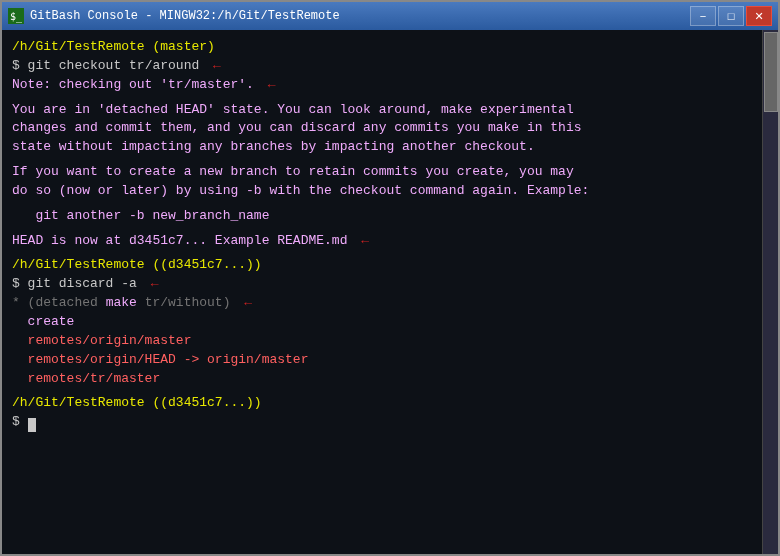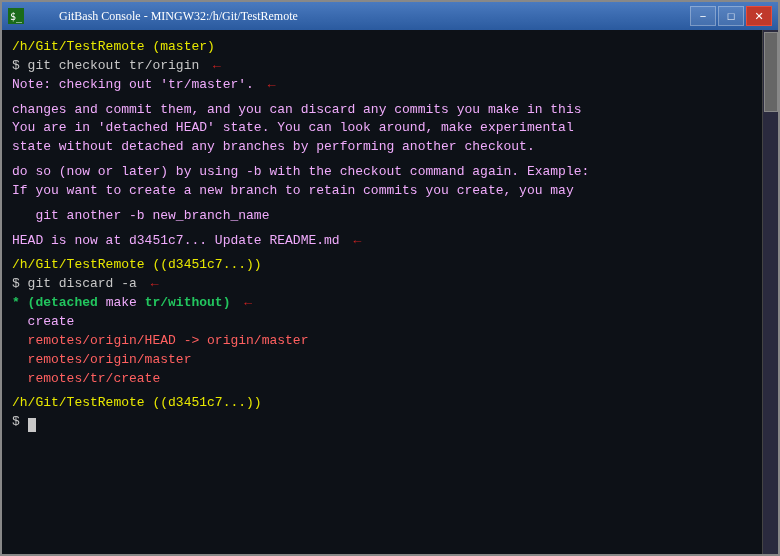--- a/index.html
+++ b/index.html
@@ -32,24 +32,23 @@
 
     .title-bar-icon {
       width: 16px;
       height: 16px;
       margin-right: 6px;
       flex-shrink: 0;
     }
 
     .title-bar-text {
       color: white;
-      font-family: Liberation Serif, serif;
+      font-family: Liberation Mono, monospace;
       font-size: 12px;
       flex: 1;
-      margin-left: 29px;
     }
 
     .title-bar-buttons {
       display: flex;
       gap: 2px;
     }
 
     .tb-btn {
       width: 26px;
       height: 20px;
@@ -101,21 +100,21 @@
     }
 
     .line {
       display: flex;
       align-items: flex-end;
       white-space: pre;
     }
 
     .c-yellow { color: #e8e800; }
     .c-white  { color: #f0abfc; }
-    .c-cyan   { color: #22c55e; font-weight: bold; }
+    .c-cyan   { color: #737373; }
     .c-red    { color: #ff6060; }
     .prompt-dollar { color: #c8c8c8; }
     .cmd { color: #c8c8c8; }
 
     .arrow {
       color: #cc2222;
       font-size: 13px;
       margin-left: 6px;
     }
 
@@ -149,60 +148,60 @@
 
   <div class="terminal">
     <div class="content">
 
       <div class="line">
         <span class="c-yellow">/h/Git/TestRemote (master)</span>
       </div>
 
       <div class="line">
         <span class="prompt-dollar">$ </span>
-        <span class="cmd">git checkout tr/origin</span>
+        <span class="cmd">git checkout tr/around</span>
         <span class="arrow"> ←</span>
       </div>
 
       <div class="line">
         <span class="c-white">Note: checking out 'tr/master'.</span>
         <span class="arrow"> ←</span>
       </div>
 
       <div class="blank"></div>
 
       <div class="line">
+        <span class="c-white">You are in 'detached HEAD' state. You can look around, make experimental</span>
+      </div>
+      <div class="line">
         <span class="c-white">changes and commit them, and you can discard any commits you make in this</span>
       </div>
       <div class="line">
-        <span class="c-white">You are in 'detached HEAD' state. You can look around, make experimental</span>
-      </div>
-      <div class="line">
-        <span class="c-white">state without detached any branches by performing another checkout.</span>
-      </div>
-
-      <div class="blank"></div>
-
+        <span class="c-white">state without impacting any branches by impacting another checkout.</span>
+      </div>
+
+      <div class="blank"></div>
+
+      <div class="line">
+        <span class="c-white">If you want to create a new branch to retain commits you create, you may</span>
+      </div>
       <div class="line">
         <span class="c-white">do so (now or later) by using -b with the checkout command again. Example:</span>
       </div>
-      <div class="line">
-        <span class="c-white">If you want to create a new branch to retain commits you create, you may</span>
-      </div>
 
       <div class="blank"></div>
 
       <div class="line">
         <span class="c-white">   git another -b new_branch_name</span>
       </div>
 
       <div class="blank"></div>
 
       <div class="line">
-        <span class="c-white">HEAD is now at d3451c7... Update README.md</span>
+        <span class="c-white">HEAD is now at d3451c7... Example README.md</span>
         <span class="arrow"> ←</span>
       </div>
 
       <div class="blank"></div>
 
       <div class="line">
         <span class="c-yellow">/h/Git/TestRemote ((d3451c7...))</span>
       </div>
 
       <div class="line">
@@ -214,29 +213,29 @@
       <div class="line">
         <span class="c-cyan">* (detached </span><span class="c-white">make</span><span class="c-cyan"> tr/without)</span>
         <span class="arrow"> ←</span>
       </div>
 
       <div class="line">
         <span class="c-white">  create</span>
       </div>
 
       <div class="line">
+        <span class="c-red">  remotes/origin/master</span>
+      </div>
+
+      <div class="line">
         <span class="c-red">  remotes/origin/HEAD -&gt; origin/master</span>
       </div>
 
       <div class="line">
-        <span class="c-red">  remotes/origin/master</span>
-      </div>
-
-      <div class="line">
-        <span class="c-red">  remotes/tr/create</span>
+        <span class="c-red">  remotes/tr/master</span>
       </div>
 
       <div class="blank"></div>
 
       <div class="line">
         <span class="c-yellow">/h/Git/TestRemote ((d3451c7...))</span>
       </div>
 
       <div class="line">
         <span class="prompt-dollar">$ </span>

